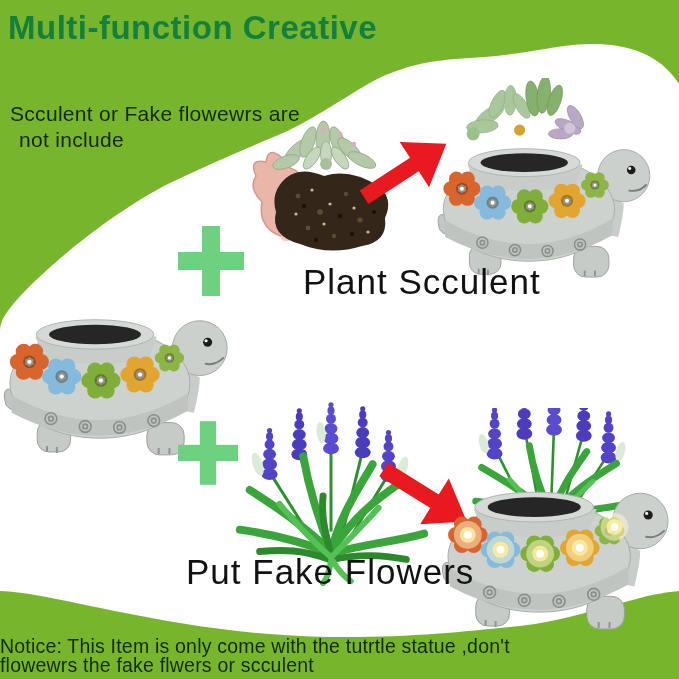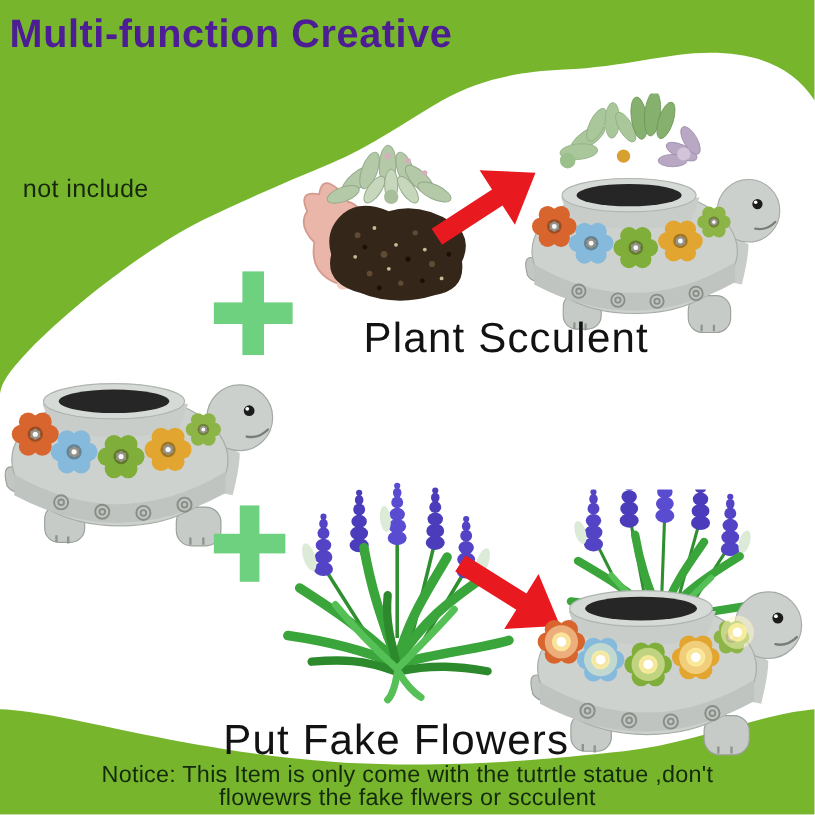--- a/index.html
+++ b/index.html
@@ -2,34 +2,34 @@
 <html><head>
 <meta charset="utf-8">
 <style>
   html,body{margin:0;padding:0;background:#ffffff;}
   .stage{
     position:relative;width:679px;height:679px;overflow:hidden;
     background:#ffffff;font-family:"Liberation Sans",sans-serif;
   }
   .abs{position:absolute;}
   .title{
-    left:8px;top:8px;color:#4c1d95;font-size:33px;font-weight:600;
+    left:8px;top:8px;color:#15803d;font-size:33px;font-weight:600;
     letter-spacing:.5px;line-height:40px;
   }
   .subnote{
     left:10px;top:101px;color:#16270e;font-size:21px;font-weight:500;
     line-height:26px;letter-spacing:.3px;
   }
-  .subnote .ind{padding-left:9px;margin-top:44px;}
+  .subnote .ind{padding-left:9px;}
   .caption{
     color:#121212;font-size:35px;font-weight:400;letter-spacing:1px;
     white-space:nowrap;
   }
   .notice{
-    left:0;right:0;top:637px;text-align:center;color:#142a0c;
+    left:0;right:0;top:637px;color:#142a0c;
     font-size:19.5px;font-weight:500;line-height:19px;letter-spacing:.2px;
   }
   .line{display:block;}
   svg{display:block;}
 </style>
 </head>
 <body>
 
 <div class="stage">
 
@@ -108,20 +108,21 @@
          C12,305 0,318 0,330 Z"></path>
     <path fill="#77b62c" d="M0,679 V591 C30,592 70,602 120,612 C180,624 250,636 330,637
          C410,638 470,631 520,626 C560,622 600,608 640,598
          C655,594 668,592 679,591 V679 Z"></path>
   </svg>
 
   <div class="abs title">
     <span class="line">Multi-function Creative</span>
   </div>
   <div class="abs subnote">
+    <span class="line">Scculent or Fake flowewrs are</span>
     <span class="line ind">not include</span>
   </div>
 
   <svg class="abs" style="left:228px;top:116px" width="198" height="152" viewBox="0 0 198 152">
 
     <g>
       <path d="M34,86 Q20,72 28,60 Q20,42 38,46 Q40,30 53,41 L62,52 Q78,57 73,77 L79,108 Q66,128 48,118 Q30,108 34,86 Z" fill="#e9b6a9" stroke="#d49a8e" stroke-width="1.5"></path>
       <ellipse cx="92" cy="122" rx="18" ry="9" fill="#eab9ac" transform="rotate(-14 92 122)"></ellipse>
       <ellipse cx="62" cy="118" rx="10" ry="6" fill="#f2cabe" transform="rotate(-30 62 118)"></ellipse>
     </g>
@@ -307,20 +308,20 @@
     <use href="#turtle-base" y="64"></use>
     <g>
       <use href="#glow" x="28" y="128"></use>
       <use href="#glow" x="61" y="143"></use>
       <use href="#glow" x="101" y="147"></use>
       <use href="#glow" x="141" y="141"></use>
       <use href="#glow" x="176" y="120"></use>
     </g>
   </svg>
 
-  <div class="abs caption" style="left:186px;top:597px">Put Fake Flowers</div>
+  <div class="abs caption" style="left:186px;top:552px">Put Fake Flowers</div>
 
   <div class="abs notice">
     <span class="line">Notice: This Item is only come with the tutrtle statue ,don't</span>
     <span class="line">flowewrs the fake flwers or scculent</span>
   </div>
 
 </div>
 
 </body></html>

